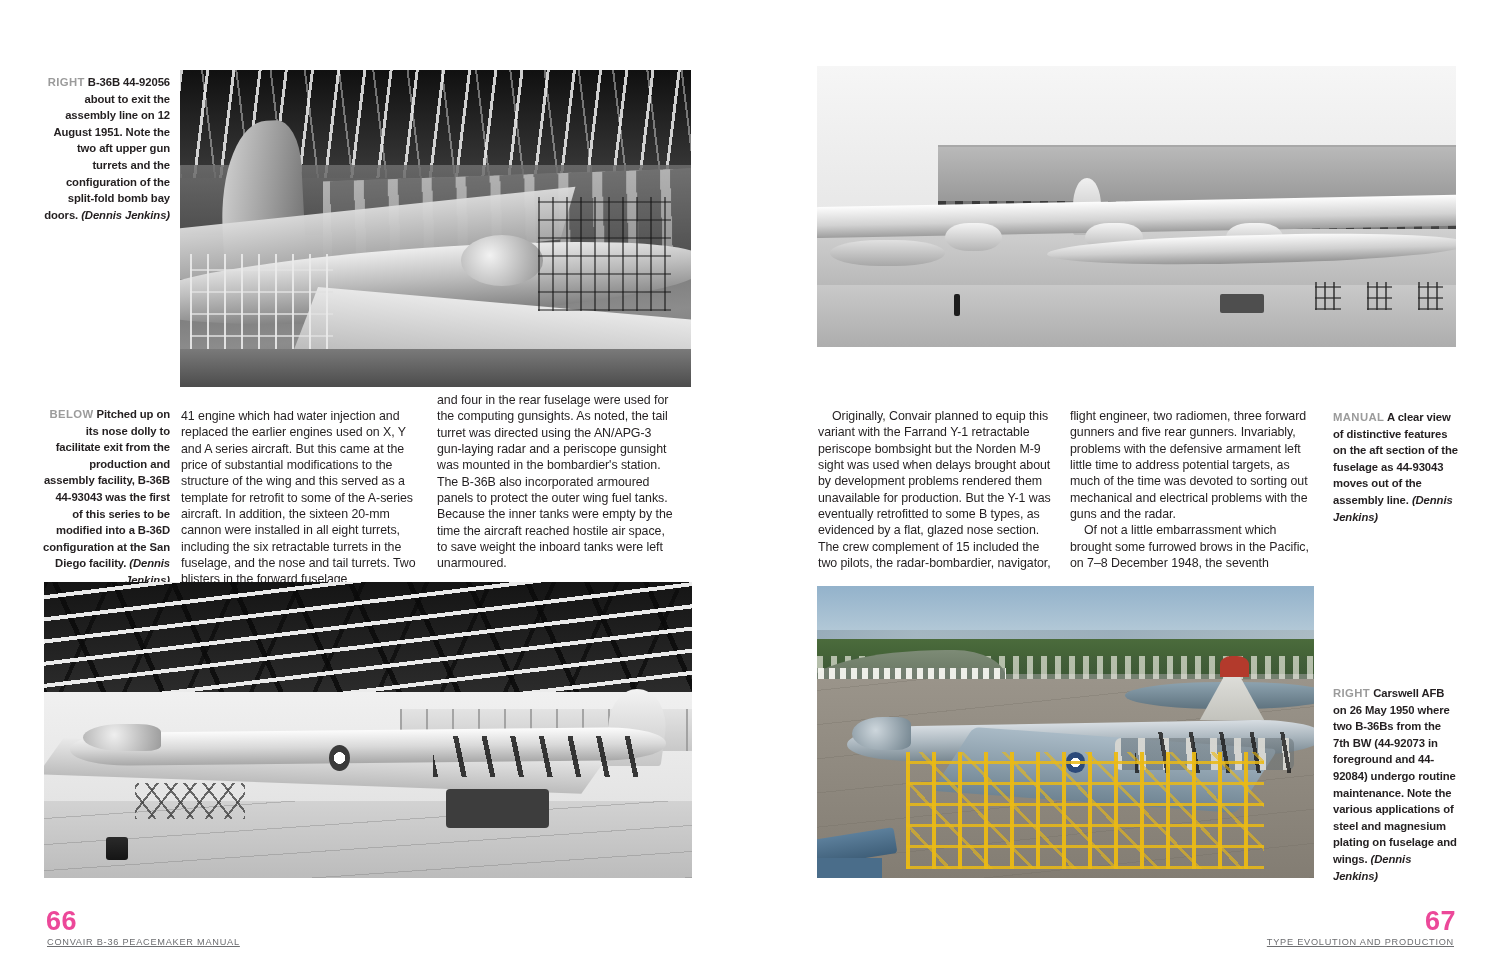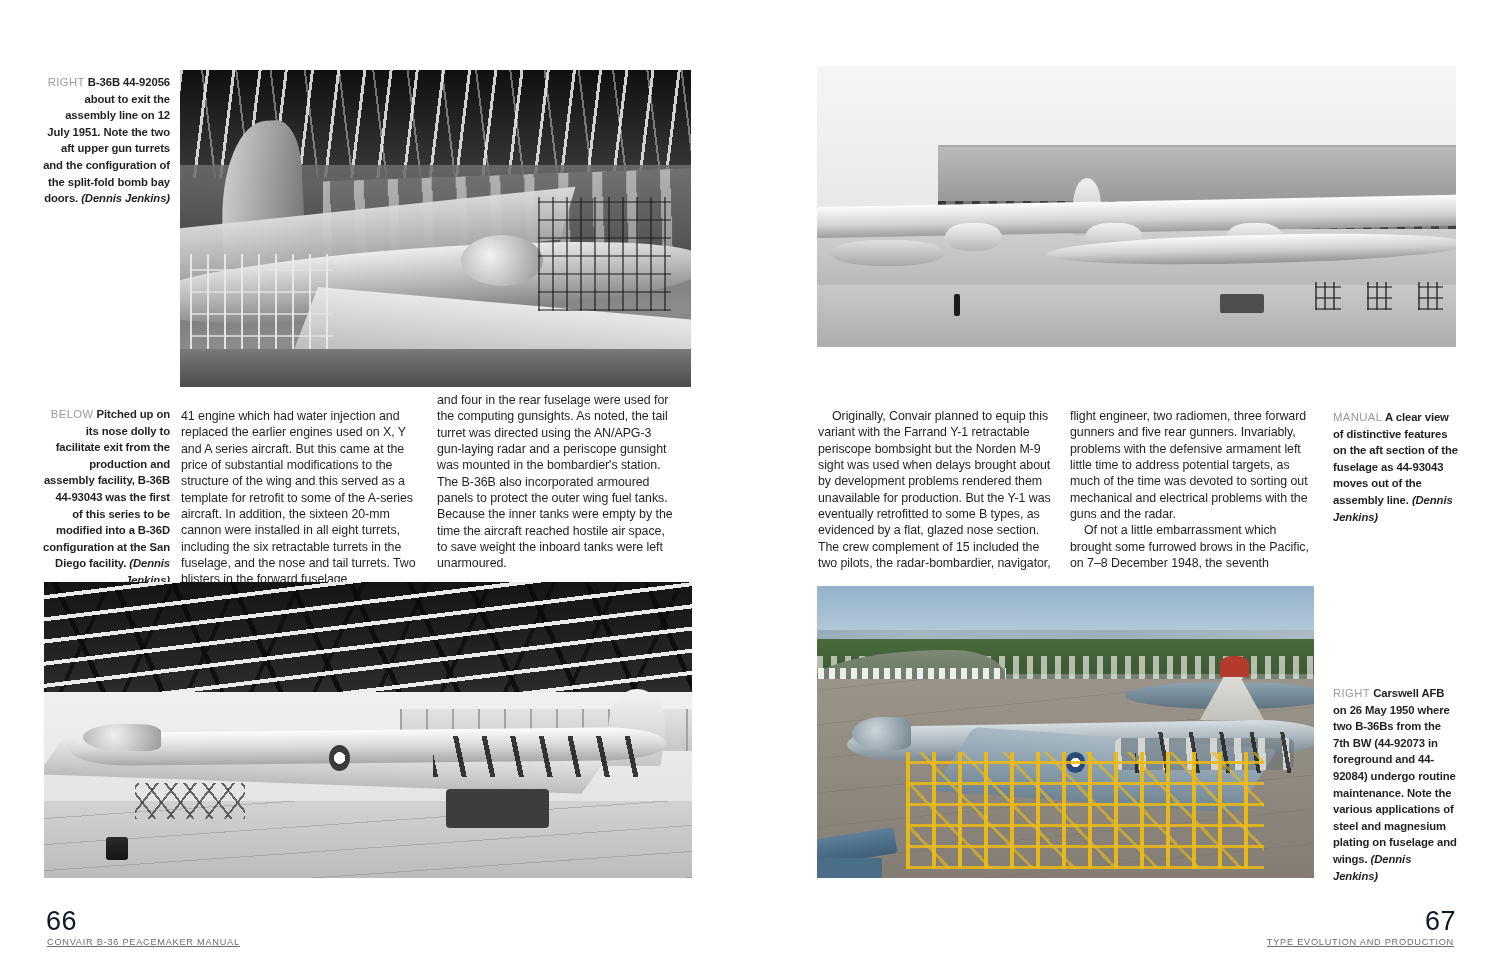--- a/index.html
+++ b/index.html
@@ -24,31 +24,31 @@
   .body-col p + p{ text-indent:14px; }
 
   .caption{
     position:absolute;
     font-size:11.3px;
     line-height:16.6px;
     font-weight:bold;
     color:#231f20;
     letter-spacing:-0.1px;
   }
-  .caption .lead{ color:#9b9b9b; font-weight:normal; letter-spacing:0.4px; }
+  .caption .lead{ color:#9b9b9b; font-weight:bold; letter-spacing:0.4px; }
   .caption .credit{ font-weight:bold; font-style:italic; }
   .cap-right{ text-align:right; }
   .cap-left{ text-align:left; }
 
   
   .folio-num{
     position:absolute;
     font-size:27px;
-    font-weight:normal;
-    color:#0f172a;
+    font-weight:bold;
+    color:#ec4899;
     letter-spacing:0.5px;
   }
   .folio-txt{
     position:absolute;
     font-size:9.2px;
     color:#6d6e71;
     letter-spacing:0.75px;
     text-decoration:underline;
   }
 
@@ -359,21 +359,21 @@
   }
 </style>
 </head>
 <body>
 
 <div class="spread">
 
   <div>
 
     <div class="caption cap-right" style="left:42px; top:74px; width:128px;">
-      <span class="lead">RIGHT</span><span> B-36B 44-92056 about to exit the assembly line on 12 July 1951. Note the two aft upper gun turrets and the configuration of the split-fold bomb bay doors. </span><span class="credit">(Dennis Jenkins)</span>
+      <span class="lead">RIGHT</span><span> B-36B 44-92056 about to exit the assembly line on 12 August 1951. Note the two aft upper gun turrets and the configuration of the split-fold bomb bay doors. </span><span class="credit">(Dennis Jenkins)</span>
     </div>
 
     <div class="photo p1" style="left:180px; top:70px; width:511px; height:317px;">
       <div class="ceiling"></div>
       <div class="backwall"></div>
       <div class="row-planes"></div>
       <div class="tail"></div>
       <div class="wing"></div>
       <div class="fuselage"></div>
       <div class="nose"></div>

